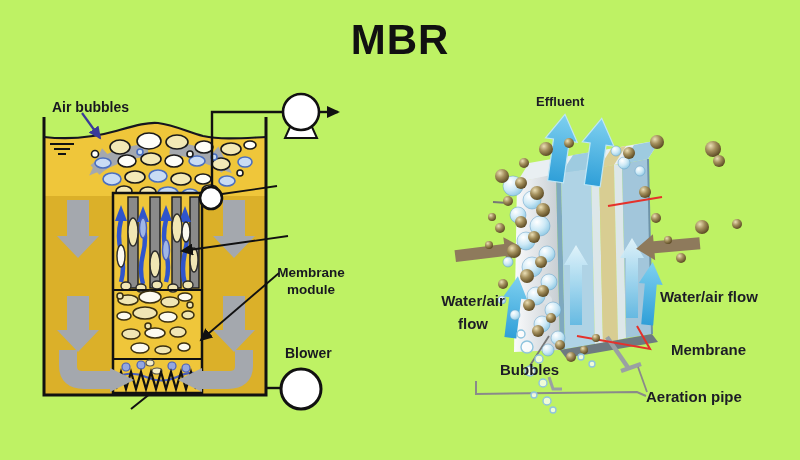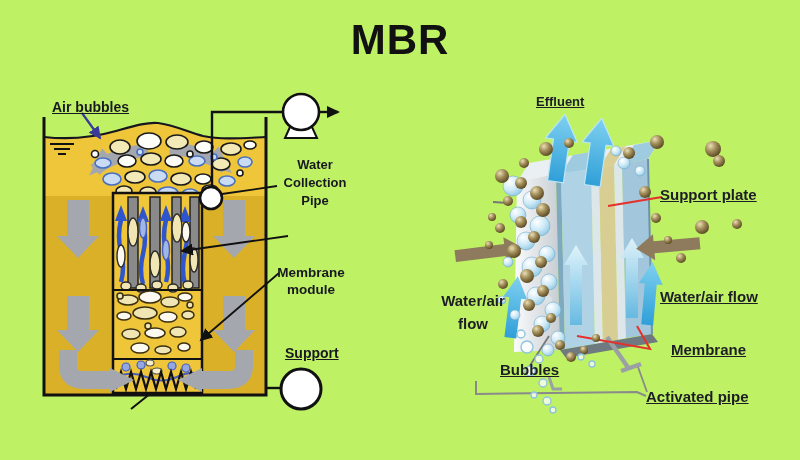--- a/index.html
+++ b/index.html
@@ -9,21 +9,21 @@
   }
   .canvas svg{position:absolute;left:0;top:0;}
   .title{
     position:absolute;top:16px;left:0;right:0;text-align:center;
     font-size:42px;font-weight:bold;color:#111;letter-spacing:1px;
   }
   .lbl{position:absolute;font-weight:bold;color:#181820;}
   .lbl-l{font-size:13px;}
   .lbl-r{font-size:15px;color:#1d1d26;}
   .center{text-align:center;}
-  .nowrap{white-space:nowrap;text-decoration:underline;}
+  .nowrap{white-space:nowrap;}
 </style>
 </head>
 <body>
 
 <div class="canvas">
 
 <svg width="800" height="460" viewBox="0 0 800 460">
   <defs>
     <marker id="mGray" markerUnits="userSpaceOnUse" markerWidth="34" markerHeight="26" refX="22" refY="13" orient="auto">
       <path d="M2,2 L30,13 L2,24 Z" fill="#A4A8AE"></path>
@@ -350,25 +350,23 @@
           <circle cx="581" cy="357" r="3"></circle>
           <circle cx="592" cy="364" r="3"></circle>
       <circle cx="553" cy="410" r="3"></circle>
     </g>
   </g>
 </svg>
 
 <div class="title">MBR</div>
 
 <div class="lbl lbl-l nowrap" style="left:52px;top:99px;font-size:14px;">Air bubbles</div>
-<div class="lbl lbl-l center" style="left:278px;top:156px;width:74px;line-height:1.38;">Water Collection Pipe</div>
 <div class="lbl lbl-l center" style="left:272px;top:264px;width:78px;line-height:1.27;font-size:13.5px;">Membrane module</div>
-<div class="lbl lbl-l nowrap" style="left:285px;top:345px;font-size:14px;">Support</div>
+<div class="lbl lbl-l nowrap" style="left:285px;top:345px;font-size:14px;">Blower</div>
 
 <div class="lbl lbl-r nowrap" style="left:536px;top:94px;font-size:13px;">Effluent</div>
-<div class="lbl lbl-r nowrap" style="left:660px;top:186px;">Support plate</div>
 <div class="lbl lbl-r center" style="left:434px;top:290px;width:78px;line-height:1.5;">Water/air flow</div>
 <div class="lbl lbl-r nowrap" style="left:660px;top:288px;">Water/air flow</div>
 <div class="lbl lbl-r nowrap" style="left:500px;top:361px;">Bubbles</div>
 <div class="lbl lbl-r nowrap" style="left:657px;top:341px;margin-left:14px;">Membrane</div>
-<div class="lbl lbl-r nowrap" style="left:646px;top:388px;">Activated pipe</div>
+<div class="lbl lbl-r nowrap" style="left:646px;top:388px;">Aeration pipe</div>
 
 </div>
 
 </body></html>

